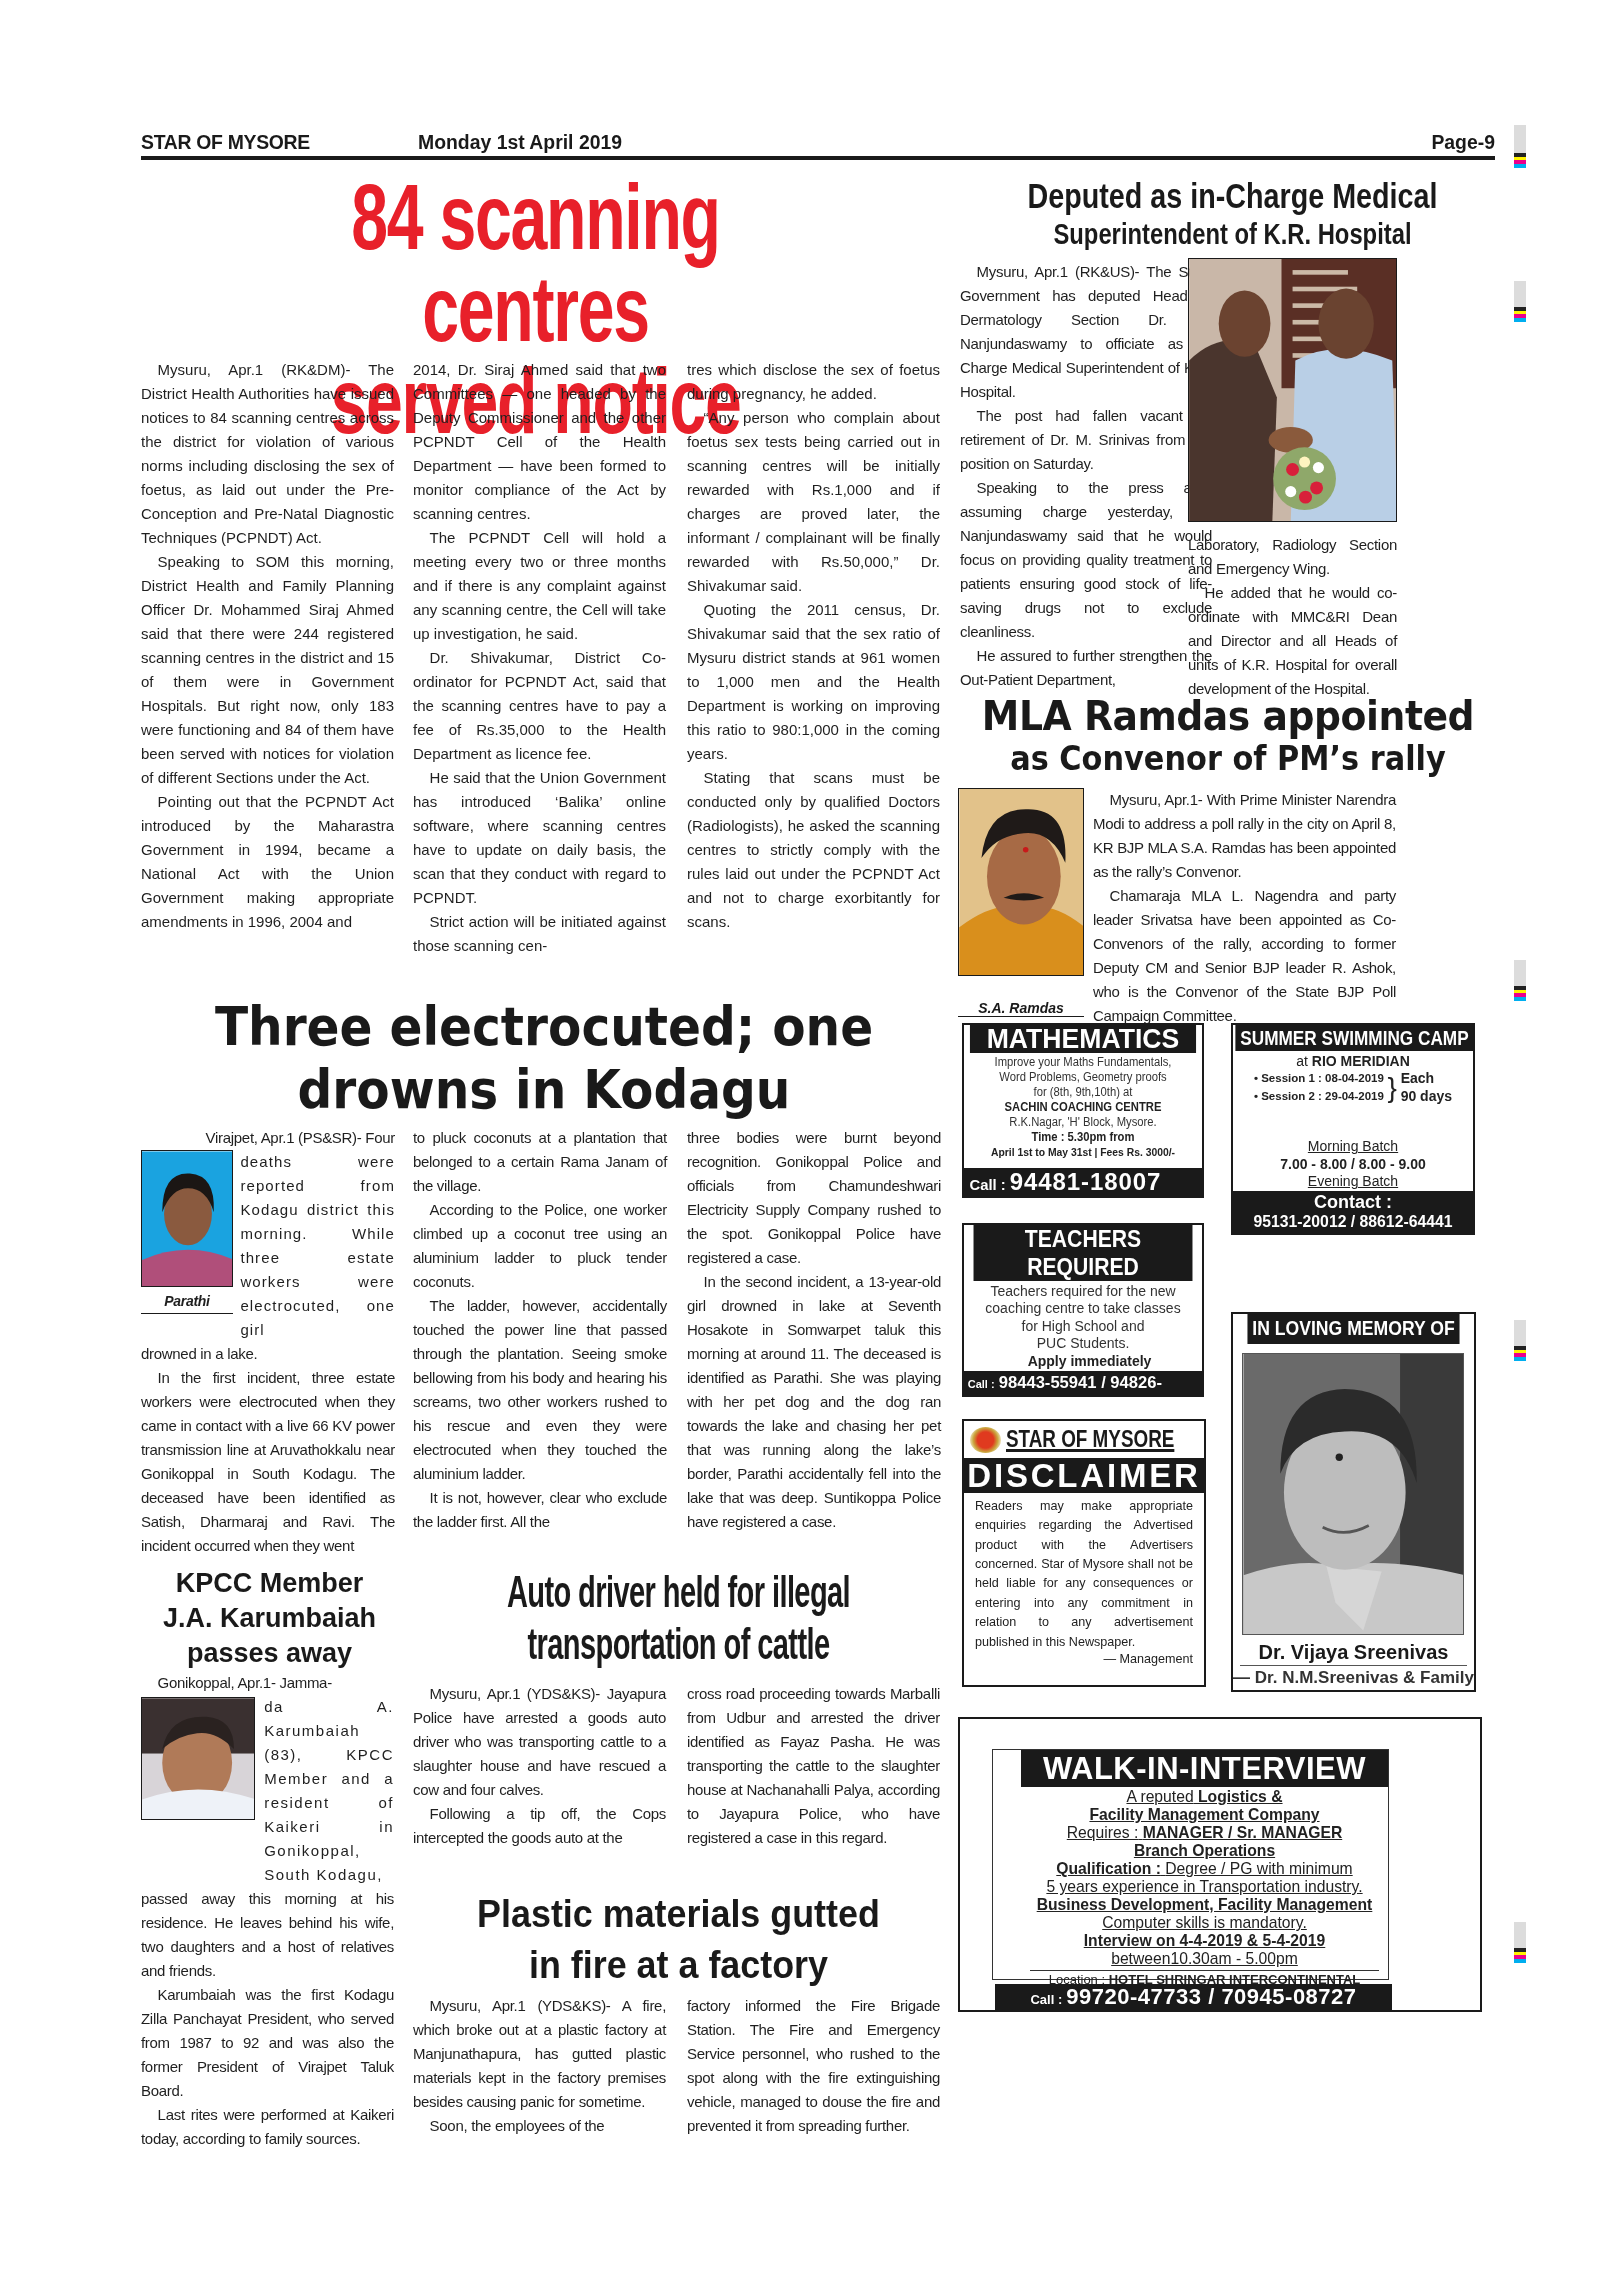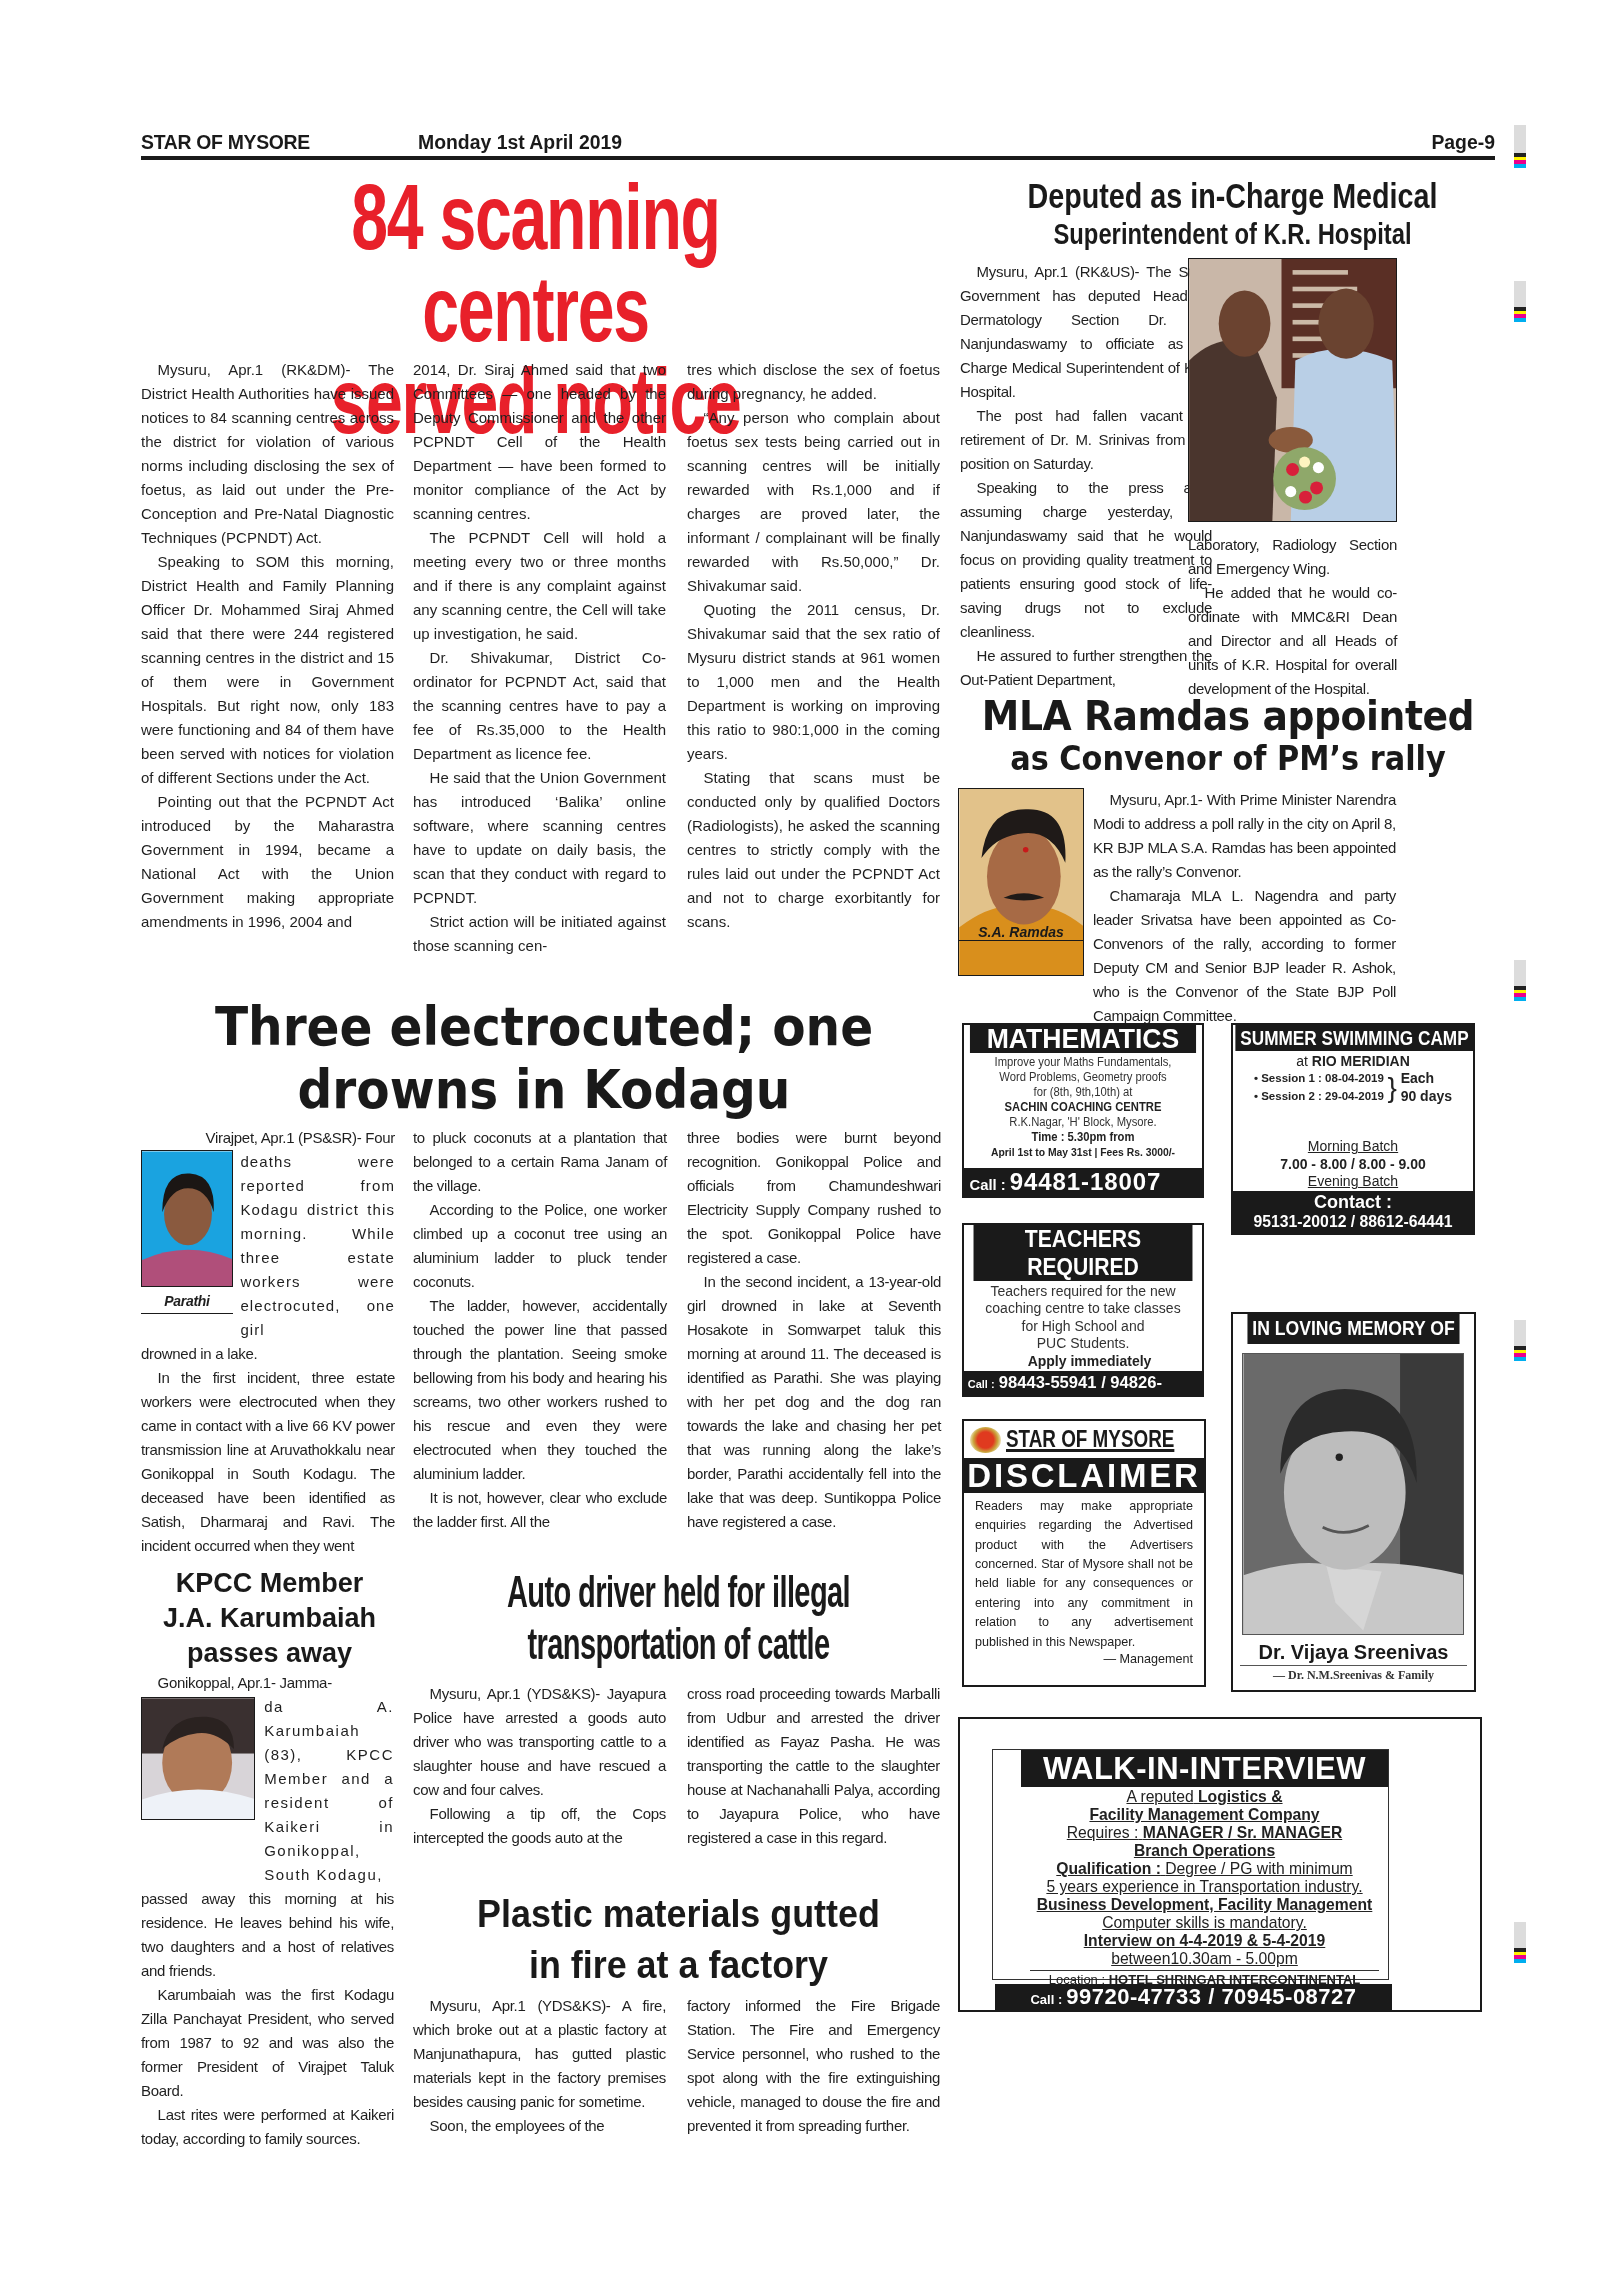--- a/index.html
+++ b/index.html
@@ -157,21 +157,21 @@
 <div class="photo" style="left:958px; top:788px; width:126px; height:188px;">
   <svg width="126" height="188" viewBox="0 0 136 204">
     <rect width="136" height="204" fill="#e2c28a"></rect>
     <path d="M0 204 L0 150 Q40 120 68 130 Q100 120 136 150 L136 204 Z" fill="#d98f1c"></path>
     <ellipse cx="70" cy="95" rx="40" ry="52" fill="#a76a45"></ellipse>
     <path d="M24 75 Q30 20 75 22 Q118 22 115 80 Q100 45 70 48 Q40 50 24 75 Z" fill="#1f1a18"></path>
     <circle cx="72" cy="66" r="3" fill="#c81a1a"></circle>
     <path d="M48 118 Q70 108 92 118 Q70 124 48 118 Z" fill="#1f1a18"></path>
   </svg>
 </div>
-<div class="caption" style="left:958px; top:924px; width:126px;">S.A. Ramdas</div>
+<div class="caption" style="left:958px; top:1000px; width:126px;">S.A. Ramdas</div>
 <div class="col narrow" style="left:1093px; top:788px; width:303px;">
   <p>Mysuru, Apr.1- With Prime Minister Narendra Modi to address a poll rally in the city on April 8, KR BJP MLA S.A. Ramdas has been appointed as the rally’s Convenor.</p>
   <p>Chamaraja MLA L. Nagendra and party leader Srivatsa have been appointed as Co-Convenors of the rally, according to former Deputy CM and Senior BJP leader R. Ashok, who is the Convenor of the State BJP Poll Campaign Committee.</p>
 </div>
 
 <div class="abs" style="left:138px; top:995px; width:812px;">
   <div class="hl" style="font-size:54px; line-height:63px; font-family:'DejaVu Sans', sans-serif; transform:scaleX(0.9); transform-origin:center top;">Three electrocuted; one</div>
   <div class="hl" style="font-size:54px; line-height:63px; font-family:'DejaVu Sans', sans-serif; transform:scaleX(0.9); transform-origin:center top;">drowns in Kodagu</div>
 </div>
 <div class="col narrow" style="left:141px; top:1126px; width:254px;">
@@ -329,21 +329,21 @@
       <rect x="170" y="0" width="70" height="306" fill="#3a3a3a"></rect>
       <path d="M0 306 L0 240 Q60 220 100 230 Q160 220 240 240 L240 306 Z" fill="#c8c8c8"></path>
       <path d="M90 230 L100 270 L130 300 L150 236 Z" fill="#d6d6d6"></path>
       <ellipse cx="110" cy="150" rx="66" ry="84" fill="#bdbdbd"></ellipse>
       <path d="M40 130 Q40 40 110 38 Q190 40 188 140 Q170 80 110 84 Q56 86 40 130 Z" fill="#2b2b2b"></path>
       <circle cx="104" cy="112" r="4" fill="#222"></circle>
       <path d="M86 188 Q110 200 136 186" stroke="#555" stroke-width="3" fill="none"></path>
     </svg>
   </div>
   <div style="position:absolute; left:0; right:0; top:325px; font-weight:bold; font-size:20px; line-height:26px; border-bottom:1.8px solid #555; margin:0 7.4px;">Dr. Vijaya Sreenivas</div>
-  <div style="position:absolute; left:0; right:0; top:354px; font-weight:bold; font-size:12px; color:#333;font-family:Liberation Serif, serif;">— Dr. N.M.Sreenivas &amp; Family</div>
+  <div style="position:absolute; left:0; right:0; top:354px; font-weight:bold; font-size:17px; color:#333;">— Dr. N.M.Sreenivas &amp; Family</div>
 </div>
 
 <div class="abs" style="left:958px; top:1717px; width:524px; height:295px; border:2.8px solid #1a1a1a;">
   <div class="ad" style="left:32px; top:29.5px; width:397px; height:231px; border:1.8px solid #333;padding-left:28px;">
     <div class="bar" style="font-size:31px; line-height:37px; letter-spacing:0.5px;">WALK-IN-INTERVIEW</div>
     <div class="body" style="font-size:15.7px; line-height:18px; color:#222; padding-top:1.8px;text-decoration:underline;">
       <div><span>A reputed</span> <b>Logistics &amp;</b></div>
       <div style="font-weight:bold;">Facility Management Company</div>
       <div><span>Requires :</span> <b>MANAGER / Sr. MANAGER</b></div>
       <div style="font-weight:bold;">Branch Operations</div>

